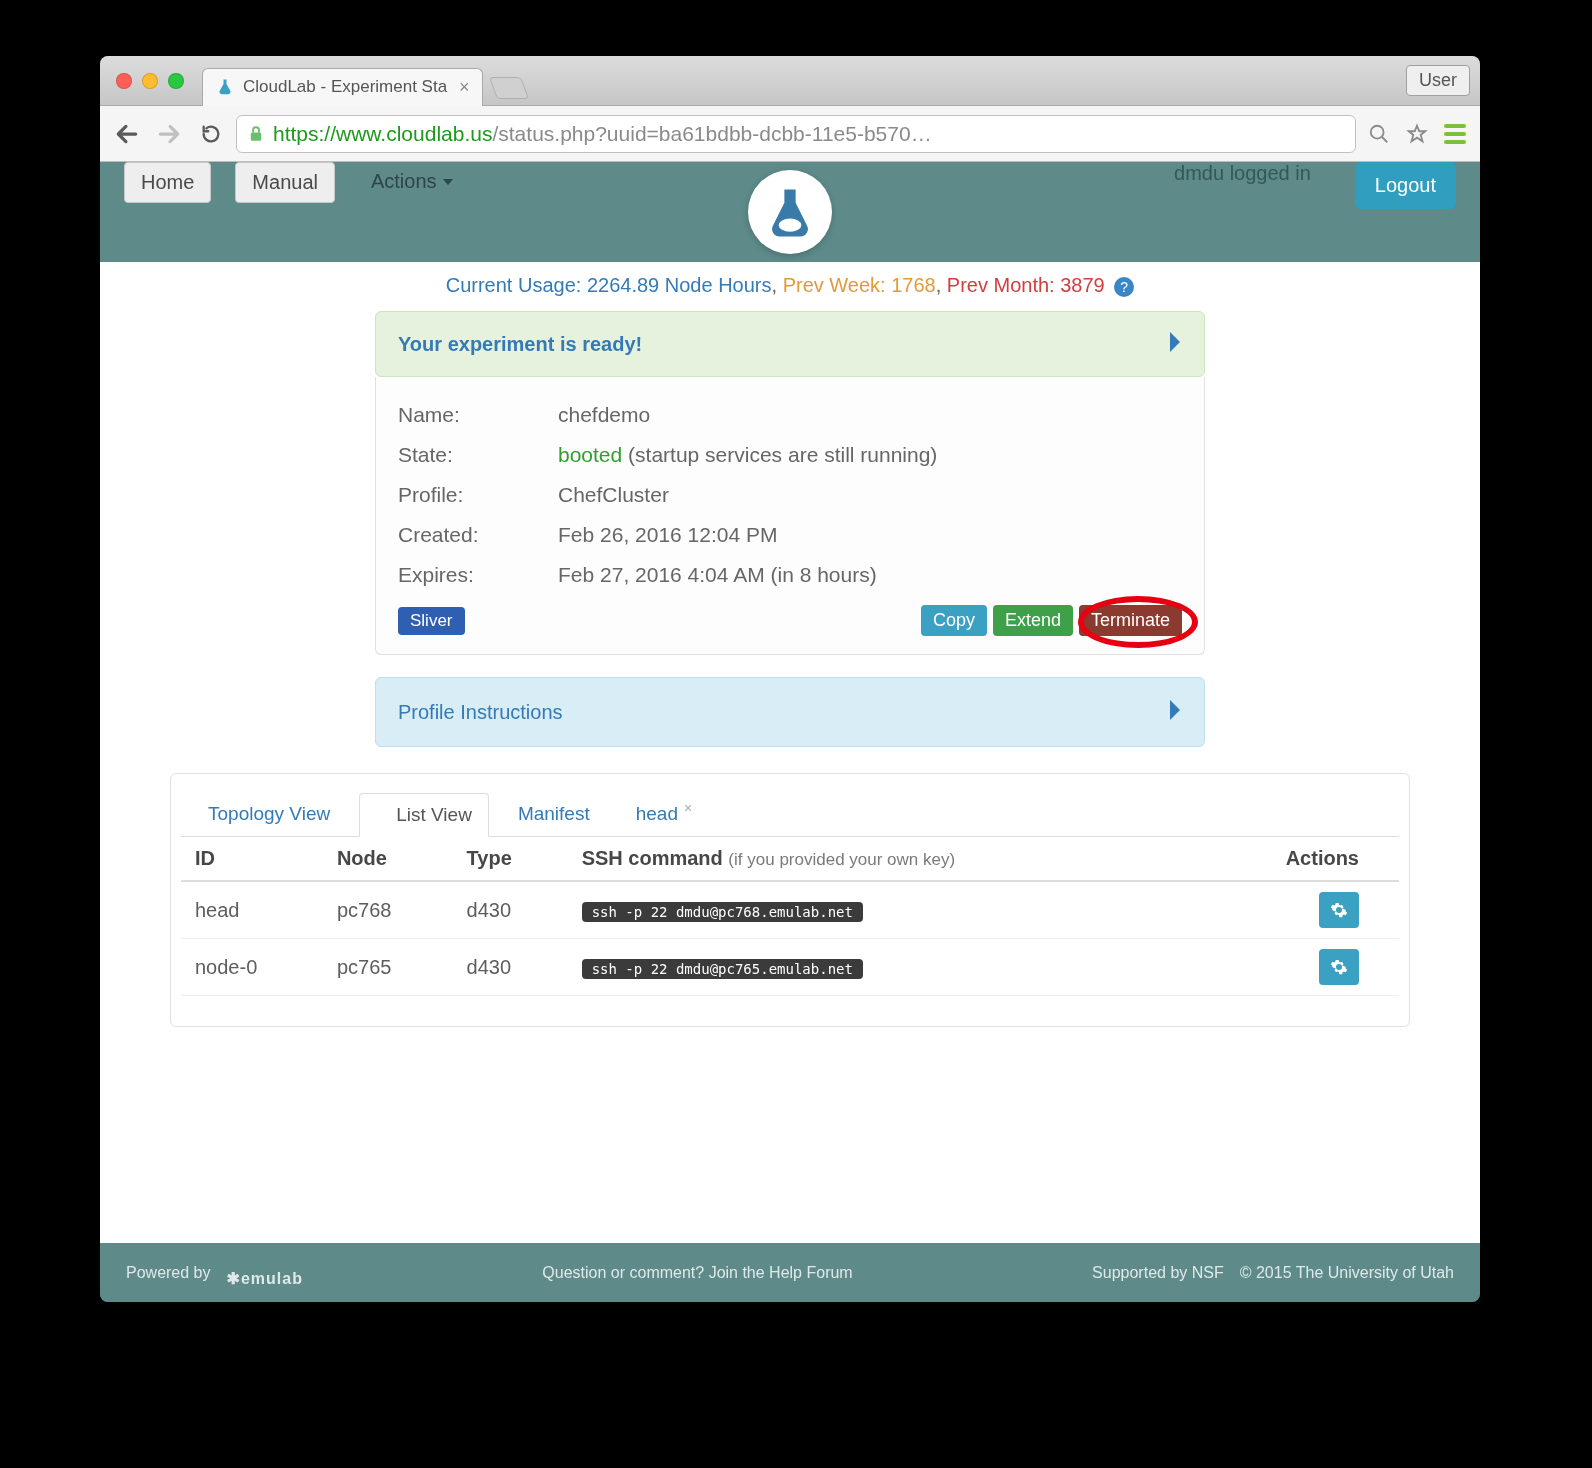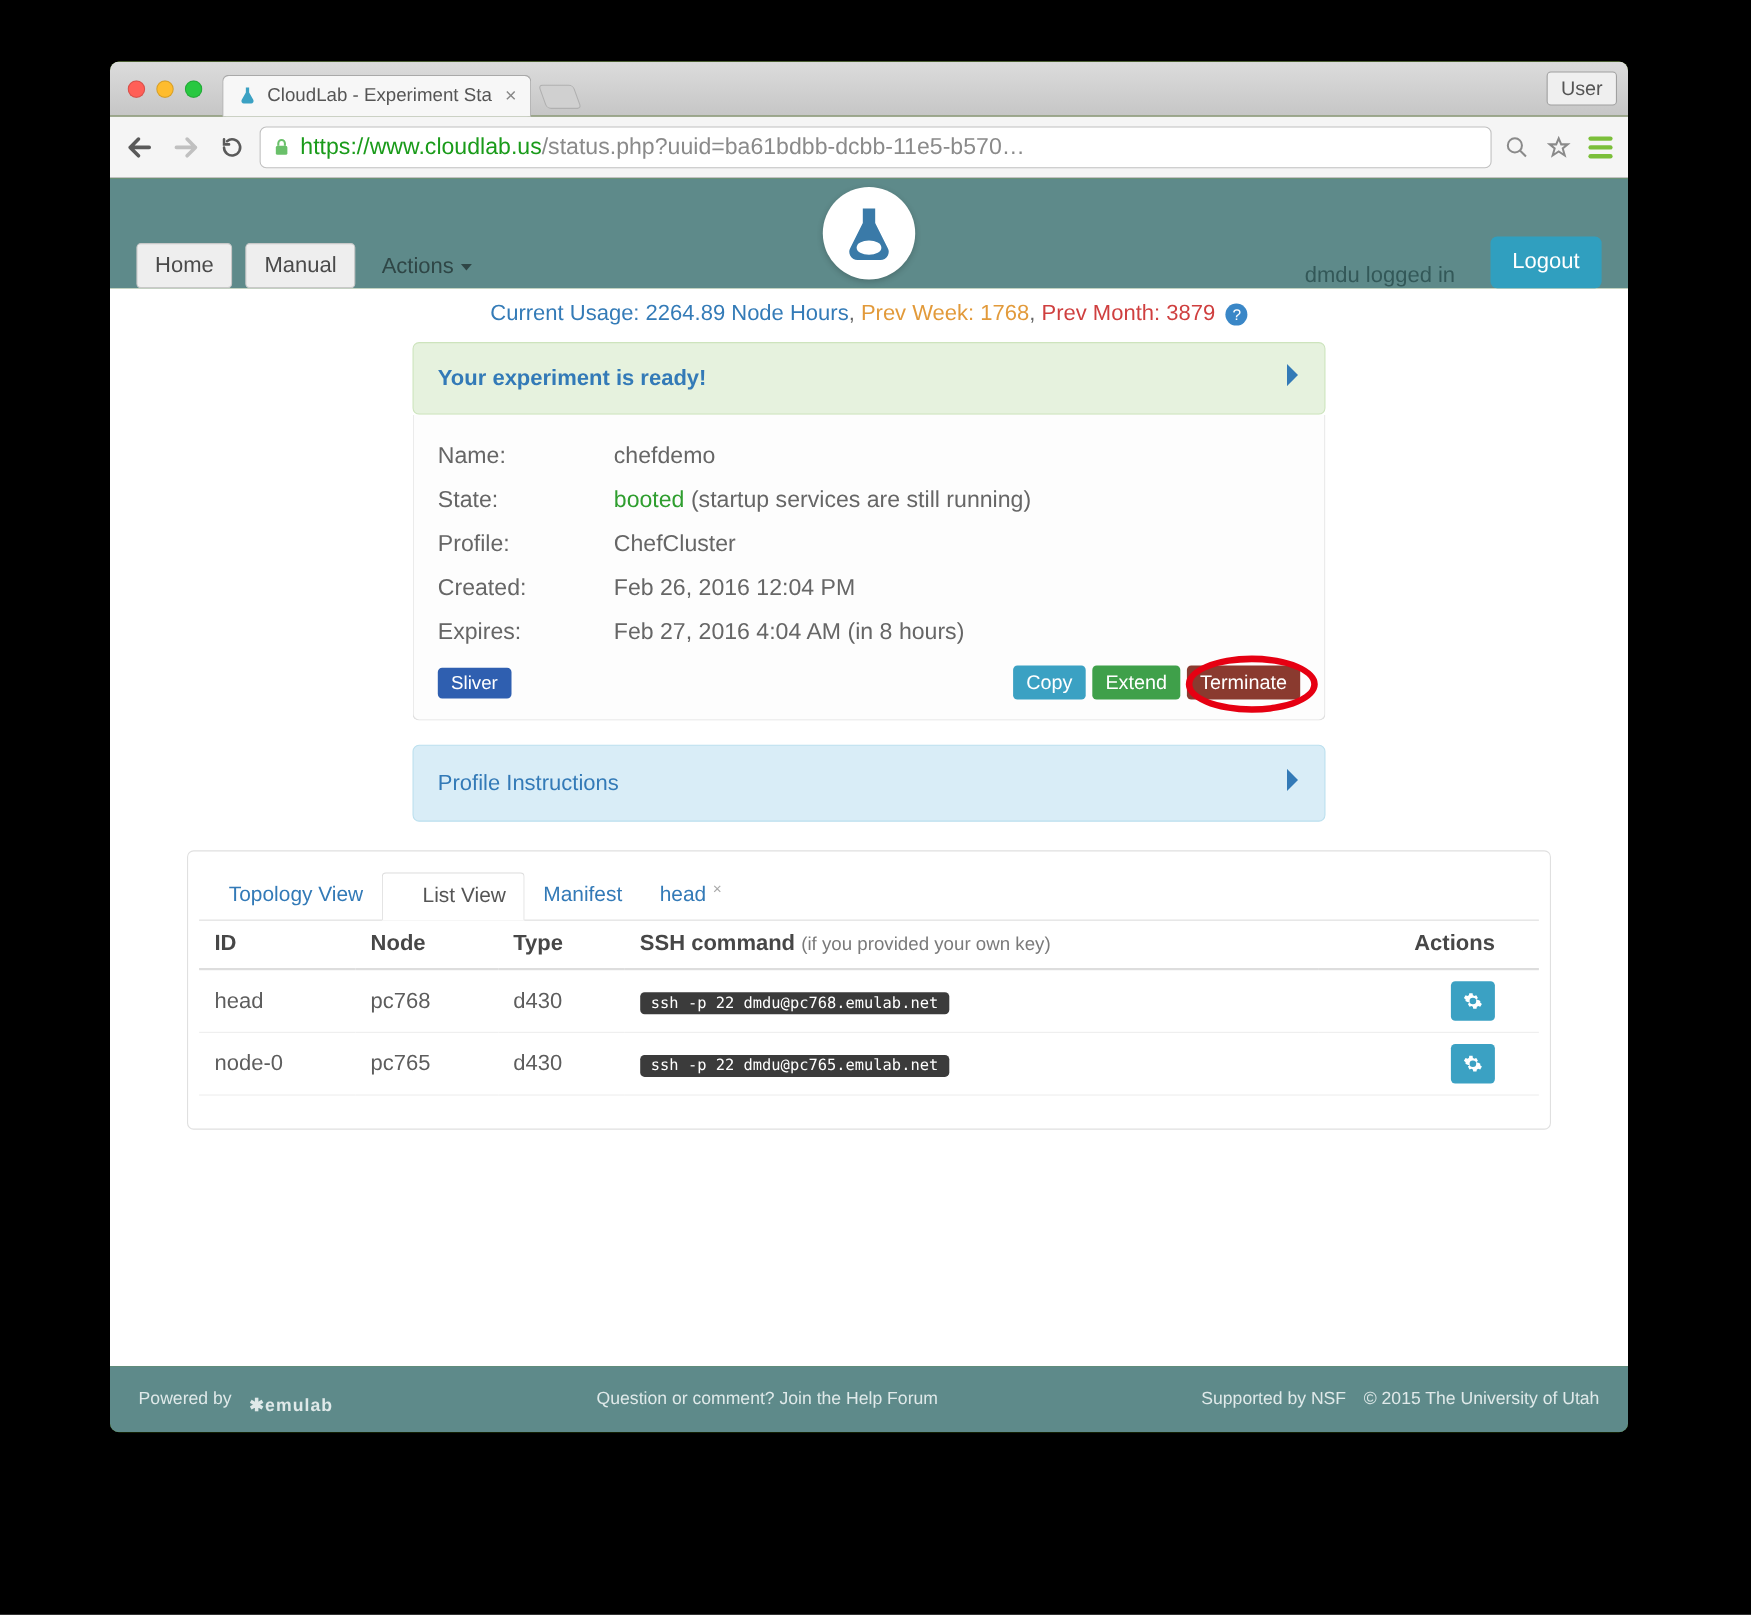--- a/index.html
+++ b/index.html
@@ -6,21 +6,21 @@
   body {
     background: #000;
     font-family: "Helvetica Neue", Helvetica, Arial, sans-serif;
     width: 1592px;
     height: 1468px;
     padding: 56px 100px;
   }
   .browser-window {
     width: 1380px;
     height: 1246px;
-    background: #4d7c0f;
+    background: #0369a1;
     border-radius: 8px;
     box-shadow: 0 24px 60px rgba(0,0,0,0.6);
     overflow: hidden;
     display: flex;
     flex-direction: column;
   }
   
   .chrome-tabs {
     height: 50px;
     background: linear-gradient(#dcdcdc, #c6c6c6);
@@ -106,23 +106,23 @@
   .page {
     flex: 1;
     display: flex;
     flex-direction: column;
     overflow: hidden;
   }
   .topnav {
     background: #5e8a8a;
     height: 100px;
     display: flex;
-    align-items: flex-end;
+    align-items: flex-start;
     padding: 0 24px;
-    gap: 12px;
+    gap: 24px;
     position: relative;
   }
   .nav-pill {
     background: #eee;
     border: 1px solid #c8c8c8;
     border-radius: 4px;
     padding: 8px 16px;
     font-size: 20px;
     color: #4a4a4a;
     cursor: pointer;
@@ -254,21 +254,21 @@
     cursor: pointer;
     margin: 0 auto 26px auto;
     max-width: 830px;
   }
   .nodes-panel {
     border: 1px solid #e0e0e0;
     border-radius: 6px;
     padding: 18px 10px 30px 10px;
   }
   .tabs {
-    display:flex; align-items:flex-end; gap:0; border-bottom:1px solid #ddd; padding:0 10px;
+    display:flex; align-items:flex-end; gap:12px; border-bottom:1px solid #ddd; padding:0 10px;
     font-size:19px;
   }
   .tab-item {
     padding:10px 16px; color:#337ab7; cursor:pointer; border:1px solid transparent;
     display:flex; align-items:center; gap:6px;
   }
   .tab-item.active {
     color:#555;
     border:1px solid #ddd;
     border-bottom:1px solid #fff;

